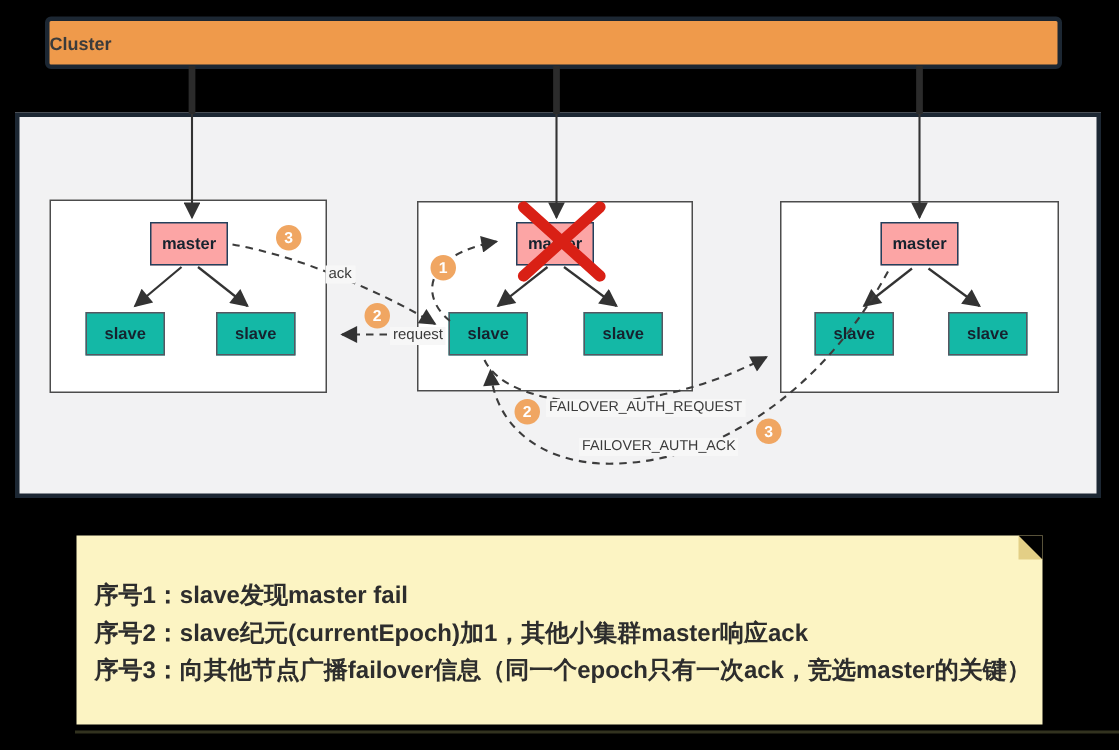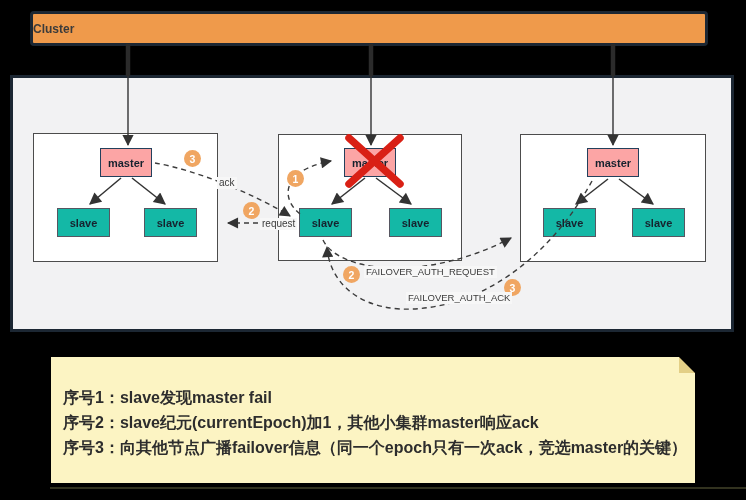--- a/index.html
+++ b/index.html
@@ -49,21 +49,21 @@
   .b-auth-req{left:343px;top:266px;}
   .b-auth-ack{left:504px;top:279px;}
   
   .lbl{
     position:absolute;font-size:10px;color:#3b3b3b;background:#f7f7f7;
     padding:0 2px;line-height:12px;white-space:nowrap;
   }
   .lbl-ack{left:217px;top:177px;}
   .lbl-request{left:234px;top:218px;margin-left:26px;}
   .lbl-authreq{left:364px;top:266px;font-size:9.5px;}
-  .lbl-authack{left:406px;top:292px;font-size:9.5px;}
+  .lbl-authack{left:386px;top:292px;font-size:9.5px;}
   
   .note{
     position:absolute;left:51px;top:357px;width:644px;height:126px;
     background:#fcf4c3;box-sizing:border-box;padding:28px 14px 0 12px;
   }
   .note::before{
     content:"";position:absolute;top:0;right:0;
     border-style:solid;border-width:0 16px 16px 0;
     border-color:#000 #000 #e3cf86 #e3cf86;
   }

